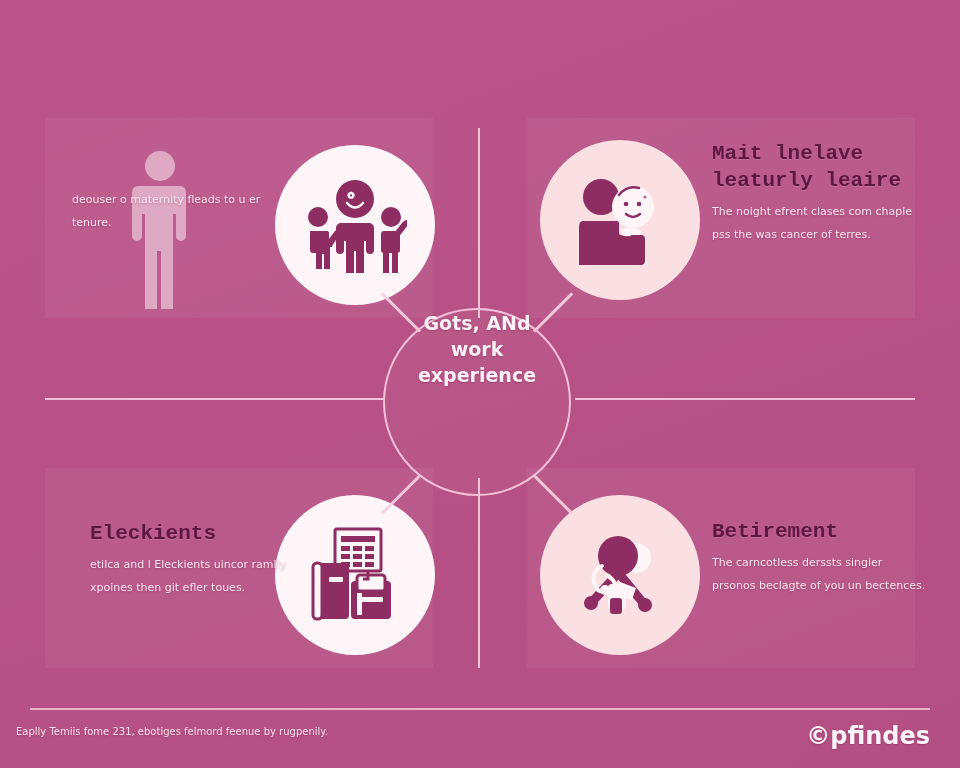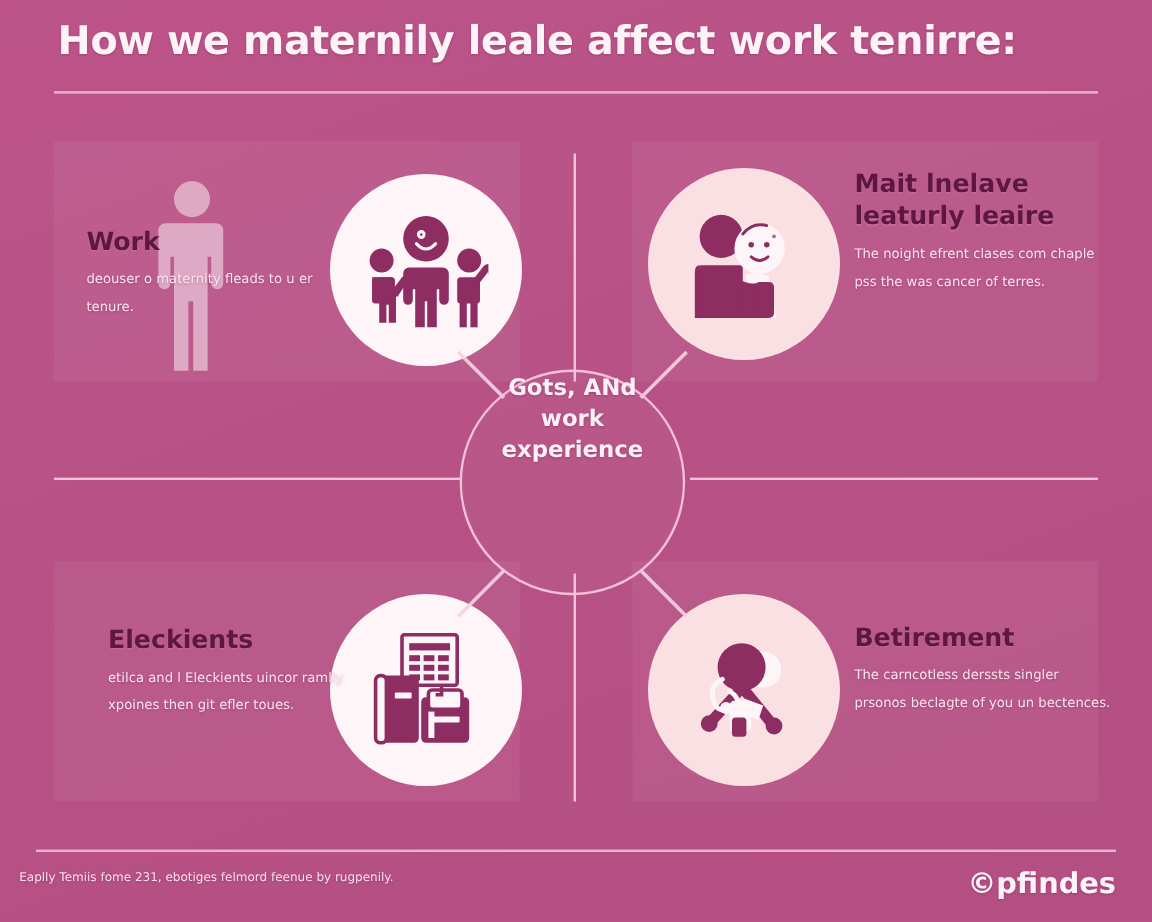--- a/index.html
+++ b/index.html
@@ -122,20 +122,21 @@
   .qtext-tl { left: 72px;  top: 188px; }
   .qtext-tr { left: 712px; top: 140px; }
   .qtext-bl { left: 90px;  top: 520px; }
   .qtext-br { left: 712px; top: 518px; }
 
   .qhead {
     font-size: 21px;
     font-weight: bold;
     line-height: 27px;
     margin-bottom: 6px;
+    font-family: Liberation Mono, monospace;
   }
   .qhead-dark  { color: #5d1740; text-shadow: 0 1px 1px rgba(255,255,255,0.12); }
   .qbody {
     font-size: 11px;
     line-height: 23px;
     color: #fae3ee;
     text-shadow: 0 1px 2px rgba(90,20,55,0.28);
   }
 
   
@@ -174,24 +175,20 @@
     font-weight: bold;
     color: #fdf3f8;
     text-shadow: 0 1px 2px rgba(90,20,55,0.30);
   }
 </style>
 </head>
 <body>
 
 <div id="infographic">
 
-  <div class="header">
-    <div class="title">How we maternily leale affect work tenirre:</div>
-    <div class="title-rule"></div>
-  </div>
 
   <div class="panel panel-tl"></div>
   <div class="panel panel-tr"></div>
   <div class="panel panel-bl"></div>
   <div class="panel panel-br"></div>
 
   <div class="div-line div-h-left"></div>
   <div class="div-line div-h-right"></div>
   <div class="div-line div-v-top"></div>
   <div class="div-line div-v-bottom"></div>
@@ -292,21 +289,20 @@
   <div class="spoke spoke-tl"></div>
   <div class="spoke spoke-tr"></div>
   <div class="spoke spoke-bl"></div>
   <div class="spoke spoke-br"></div>
 
   <div class="hub">
     <div class="hub-label">Gots, ANd work experience</div>
   </div>
 
   <div class="qtext qtext-tl">
-    <div class="qhead qhead-dark">Work</div>
     <div class="qbody">deouser o maternity fleads to u er tenure.</div>
   </div>
 
   <div class="qtext qtext-tr">
     <div class="qhead qhead-dark">Mait lnelave leaturly leaire</div>
     <div class="qbody">The noight efrent clases com chaple pss the was cancer of terres.</div>
   </div>
 
   <div class="qtext qtext-bl">
     <div class="qhead qhead-dark">Eleckients</div>

